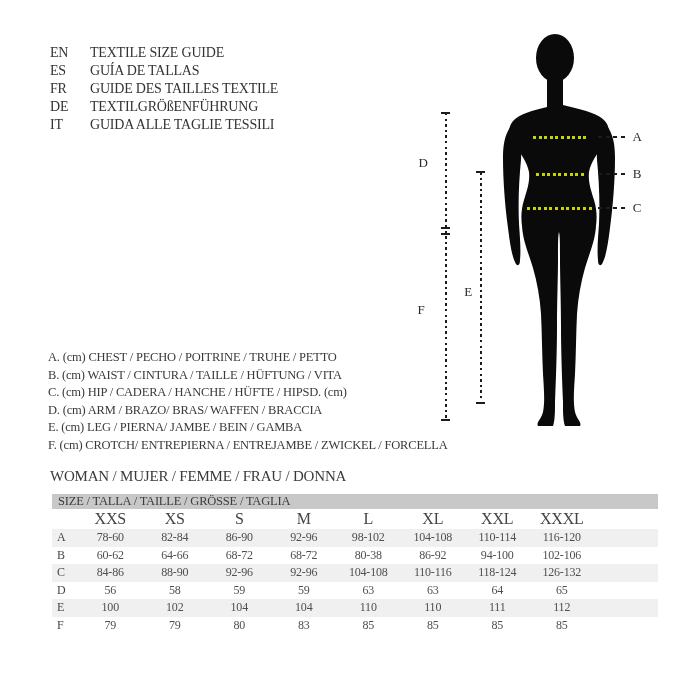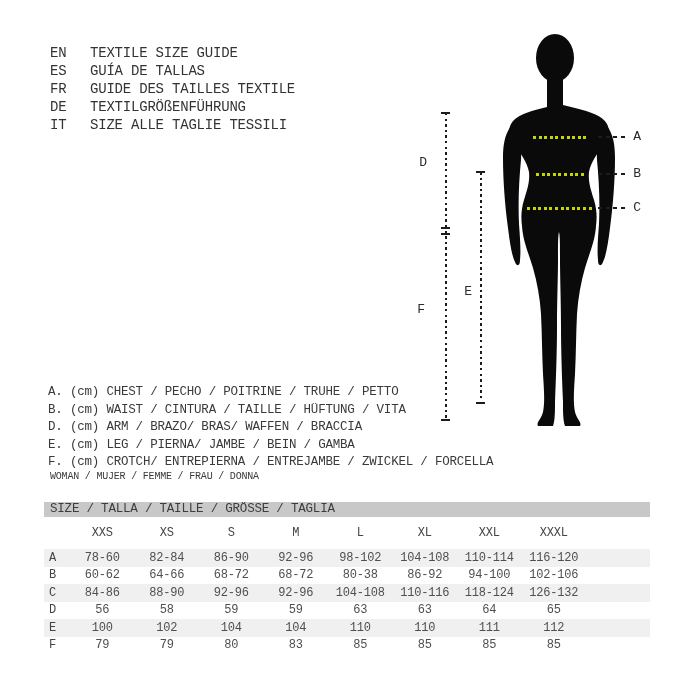--- a/index.html
+++ b/index.html
@@ -1,39 +1,39 @@
 <!DOCTYPE html>
 <html><head>
 <meta charset="utf-8">
 <style>
   html,body{margin:0;padding:0;background:#fff;}
   .page{
     position:relative;width:700px;height:700px;background:#ffffff;overflow:hidden;
-    font-family:Liberation Mono, monospace;color:#3a3a3a;
+    font-family:Liberation Serif, serif;color:#3a3a3a;
     letter-spacing:-0.2px;
   }
   
   .langs{position:absolute;left:50px;top:44px;}
   .lang-row{display:flex;height:18px;line-height:18px;font-size:14px;color:#333;}
   .lang-code{width:40px;flex:0 0 40px;}
   
   .fig-svg{position:absolute;left:485px;top:30px;width:150px;height:400px;}
   .dot-h{position:absolute;height:2.5px;background:repeating-linear-gradient(90deg,#c6d600 0 3px,transparent 3px 5.6px);}
   .dash-h{position:absolute;height:2px;background:repeating-linear-gradient(90deg,#1c1c1c 0 4px,transparent 4px 7.6px);}
   .dot-v{position:absolute;width:2px;background:repeating-linear-gradient(180deg,#1c1c1c 0 2.5px,transparent 2.5px 5.6px);}
   .tick{position:absolute;width:9px;height:2px;background:#1c1c1c;}
   .mlabel{position:absolute;width:16px;height:16px;line-height:16px;text-align:center;font-size:13px;color:#2b2b2b;}
   
-  .legend{position:absolute;left:48px;top:349px;font-size:12.5px;line-height:17.5px;color:#3a3a3a;margin-top:35px;}
-  .gender{position:absolute;left:50px;top:469px;font-size:10px;line-height:15px;color:#3a3a3a;}
-  
-  .size-table{position:absolute;left:44px;top:494px;width:606px;margin-top:8px;}
+  .legend{position:absolute;left:48px;top:349px;font-size:12.5px;line-height:17.5px;color:#3a3a3a;}
+  .gender{position:absolute;left:50px;top:469px;font-size:15px;line-height:15px;color:#3a3a3a;}
+  
+  .size-table{position:absolute;left:52px;top:494px;width:606px;}
   .tbar{height:15px;line-height:15.5px;background:#c8c8c8;color:#3c3c3c;font-size:12.5px;padding-left:6px;box-sizing:border-box;}
   .trow{display:grid;grid-template-columns:26px repeat(8,64.5px) 1fr;align-items:center;}
-  .trow.head{height:32px;font-size:12px;color:#454545;}
+  .trow.head{height:20px;font-size:16px;color:#454545;}
   .trow.data{height:17.5px;font-size:12px;color:#4f4f4f;}
   .trow.stripe{background:#f0f0f0;}
   .tcell{text-align:center;}
   .tcell.rowlab{text-align:left;padding-left:5px;color:#454545;}
 </style>
 </head>
 <body>
 
 <div class="page">
 
@@ -53,21 +53,21 @@
       <span class="lang-label">GUIDE DES TAILLES TEXTILE</span>
     </div>
 
     <div class="lang-row">
       <span class="lang-code">DE</span>
       <span class="lang-label">TEXTILGRÖßENFÜHRUNG</span>
     </div>
 
     <div class="lang-row">
       <span class="lang-code">IT</span>
-      <span class="lang-label">SIZE ALLE TAGLIE TESSILI</span>
+      <span class="lang-label">GUIDA ALLE TAGLIE TESSILI</span>
     </div>
   </div>
 
   <svg class="fig-svg" viewBox="0 0 150 400" xmlns="http://www.w3.org/2000/svg">
     <g fill="#0a0a0a">
       <ellipse cx="70" cy="28" rx="19" ry="24"></ellipse>
       <path d="M62,42 L62,77 Q70,83 78,77 L78,42 Z"></path>
       <path d="M74,74 L58,78
         C42,82 30,86 26,94 C23,100 24,106 28,112
         C36,124 42,132 44,142 C45,152 42,160 39,170
@@ -117,20 +117,21 @@
   <div class="mlabel" style="left:629px;top:200px;">C</div>
   <div class="mlabel" style="left:415px;top:155px;">D</div>
   <div class="mlabel" style="left:460px;top:284px;">E</div>
   <div class="mlabel" style="left:413px;top:302px;">F</div>
 
   <div class="legend">
     <div class="legend-line">A. (cm) CHEST / PECHO / POITRINE / TRUHE / PETTO</div>
 
     <div class="legend-line">B. (cm) WAIST / CINTURA / TAILLE / HÜFTUNG / VITA</div>
 
+    <div class="legend-line">C. (cm) HIP / CADERA / HANCHE / HÜFTE / HIPSD. (cm)</div>
 
     <div class="legend-line">D. (cm) ARM / BRAZO/ BRAS/ WAFFEN / BRACCIA</div>
 
     <div class="legend-line">E. (cm) LEG / PIERNA/ JAMBE / BEIN / GAMBA</div>
 
     <div class="legend-line">F. (cm) CROTCH/ ENTREPIERNA / ENTREJAMBE / ZWICKEL / FORCELLA</div>
   </div>
 
   <div class="gender">WOMAN / MUJER / FEMME / FRAU / DONNA</div>
 

